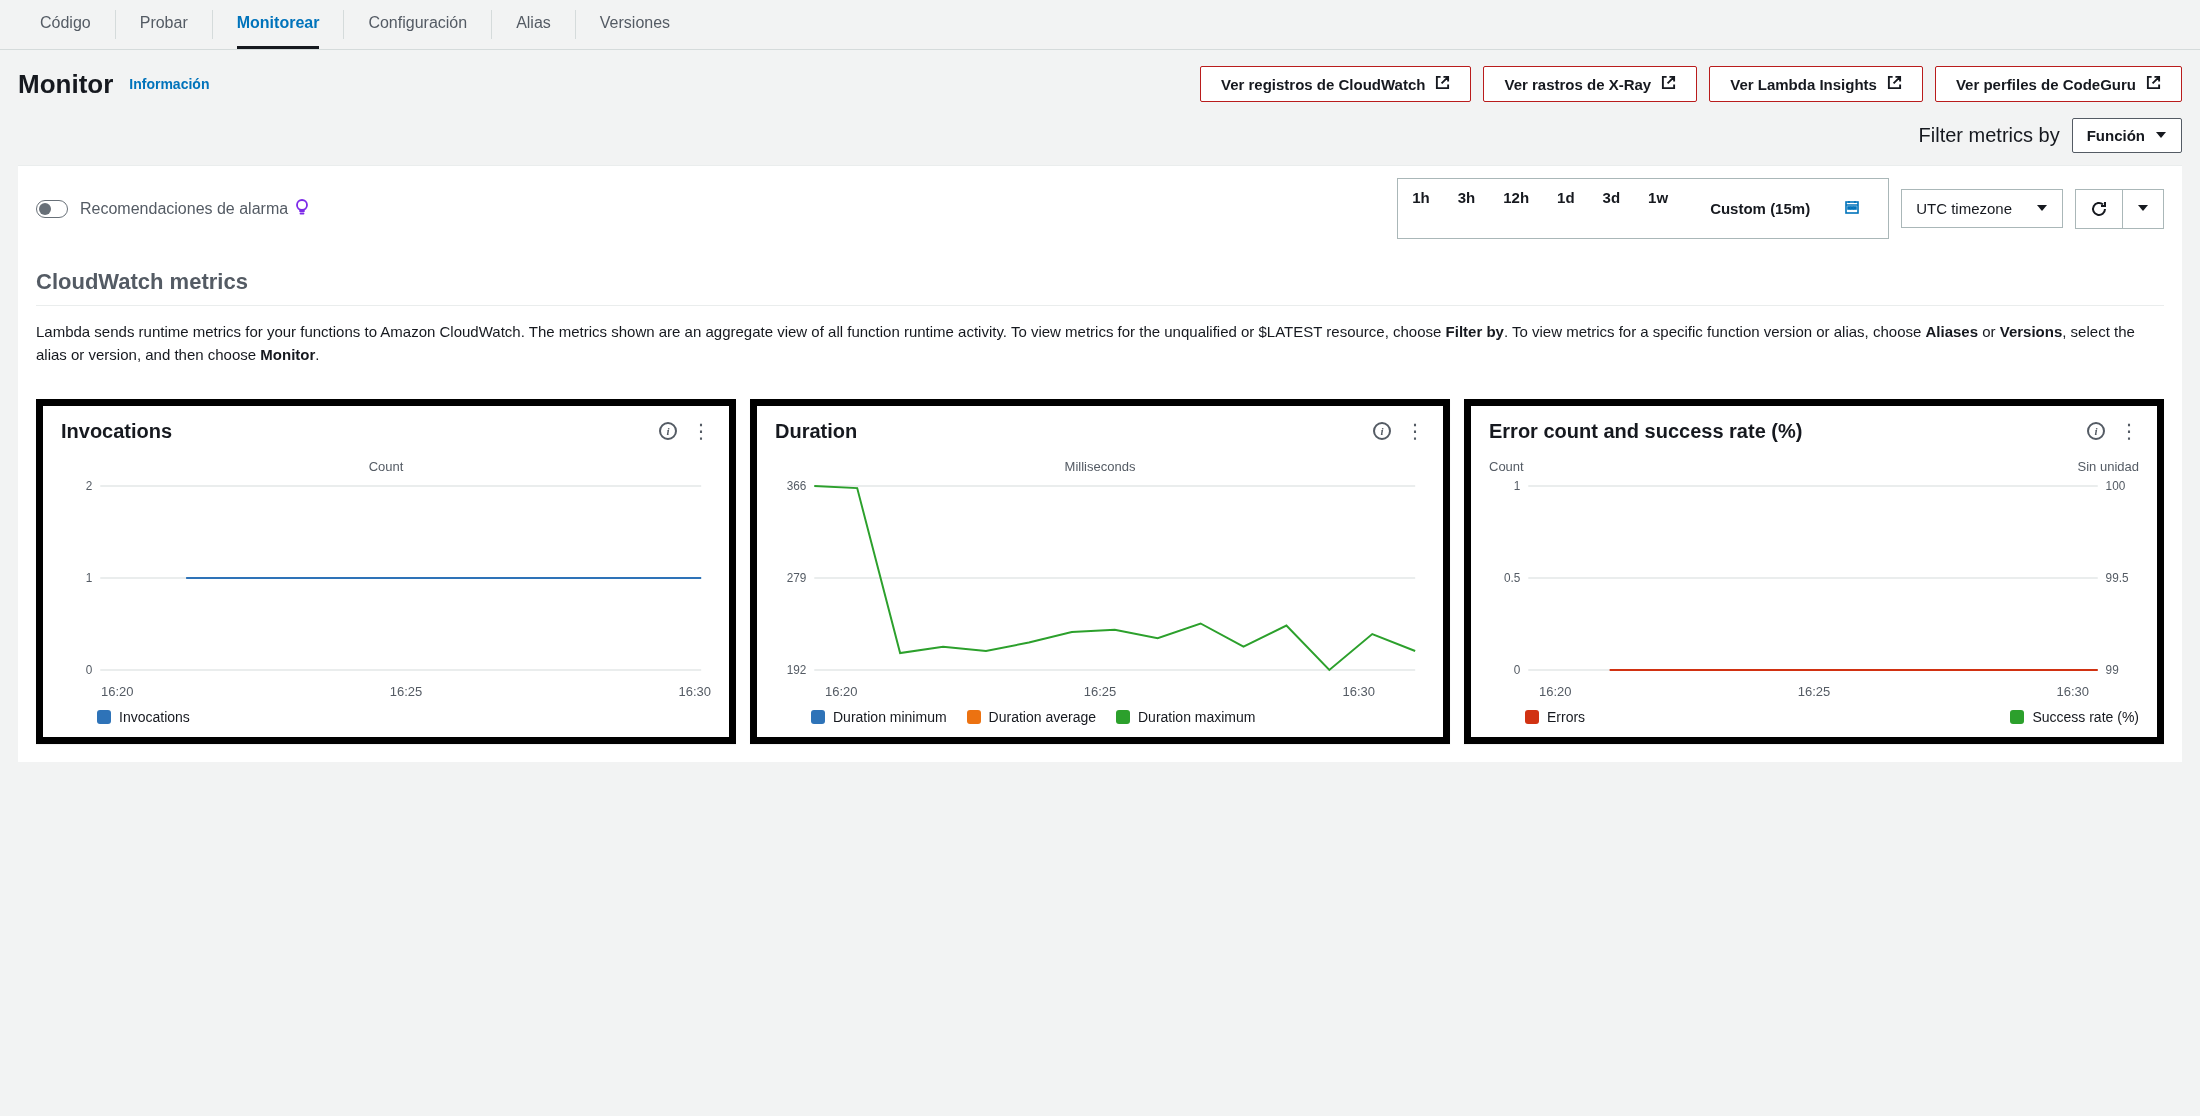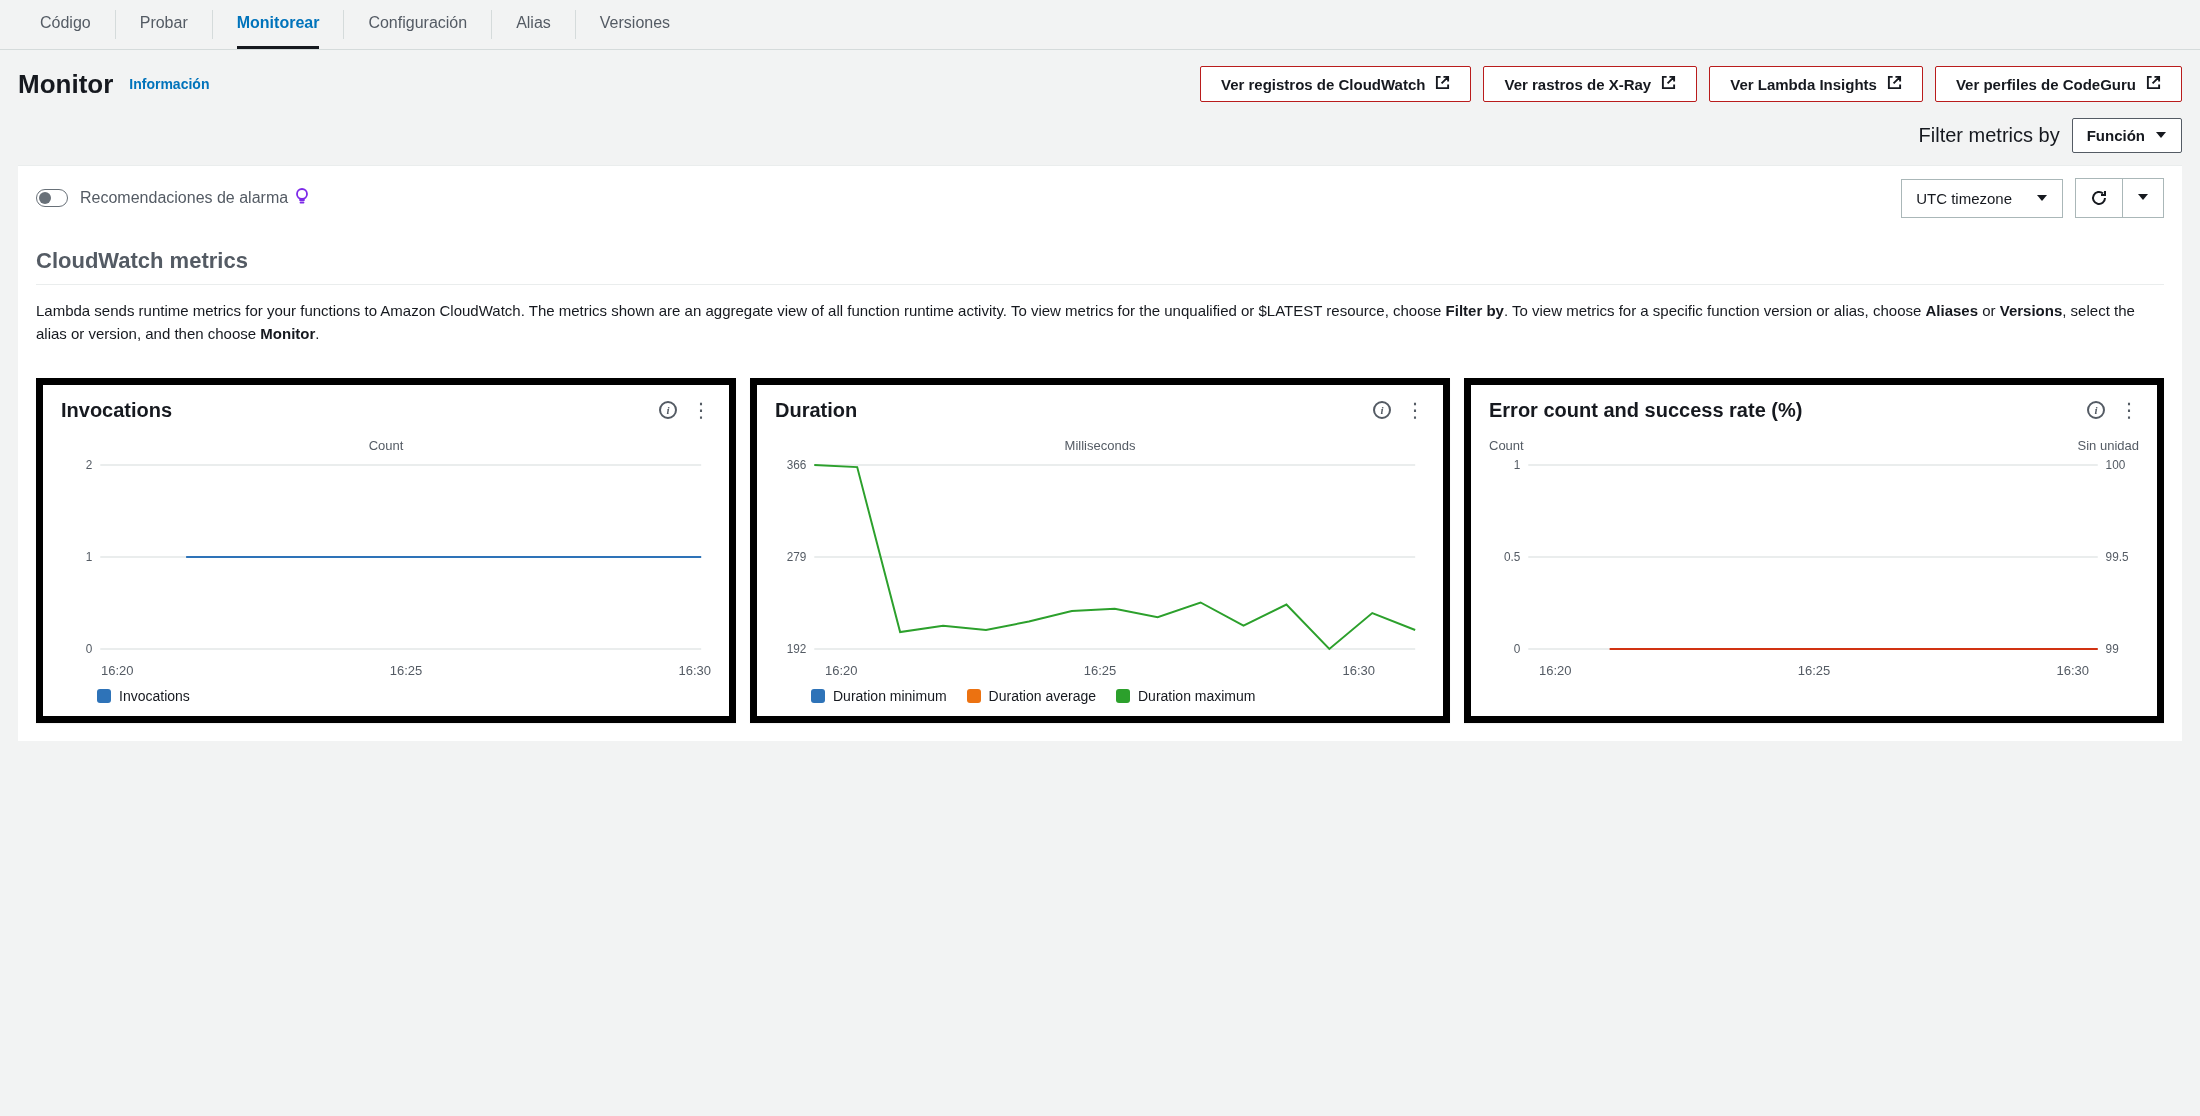--- a/index.html
+++ b/index.html
@@ -262,20 +262,38 @@
   <div class="toggle"></div>
   <span class="alarm-label">Recomendaciones de alarma</span>
   <span class="bulb-icon">
     <svg width="16" height="18" viewBox="0 0 16 18" fill="none" stroke="#7d2ae8" stroke-width="1.8">
         <circle cx="8" cy="7" r="5"></circle>
         <path d="M6 13h4M6.5 15.5h3" stroke-linecap="round"></path>
       </svg>
   </span>
 
   <div class="time-controls">
+    <div class="time-range">
+      <span>1h</span>
+      <span>3h</span>
+      <span>12h</span>
+      <span>1d</span>
+      <span>3d</span>
+      <span>1w</span>
+      <span class="active">
+        <span>Custom (15m)</span>
+        <span class="cal-icon"><svg viewBox="0 0 16 16" fill="none" stroke="#0073bb" stroke-width="1.6">
+              <rect x="2" y="3" width="12" height="11"></rect>
+              <path d="M2 6h12M5 2v2M11 2v2"></path>
+              <rect x="4" y="8" width="2" height="2" fill="#0073bb"></rect>
+              <rect x="7" y="8" width="2" height="2" fill="#0073bb"></rect>
+              <rect x="10" y="8" width="2" height="2" fill="#0073bb"></rect>
+            </svg></span>
+      </span>
+    </div>
     <div class="tz-select">
       <span>UTC timezone</span>
       <span class="caret"><svg viewBox="0 0 12 12" fill="currentColor">
             <path d="M1 3l5 6 5-6z"></path>
           </svg></span>
     </div>
     <div class="btn-group">
       <div class="icon-btn">
         <svg width="18" height="18" viewBox="0 0 18 18" fill="none" stroke="#16191f" stroke-width="2">
             <path d="M15 9a6 6 0 1 1-2-4.5"></path>
@@ -393,15 +411,25 @@
           <text x="628" y="102" text-anchor="start" font-size="12" fill="#545b64">99.5</text>
           <text x="628" y="10" text-anchor="start" font-size="12" fill="#545b64">100</text>
           <path d="M122.85714285714285 190 L164.28571428571428 190 L205.7142857142857 190 L247.14285714285714 190 L288.57142857142856 190 L330 190 L371.4285714285714 190 L412.8571428571429 190 L454.2857142857143 190 L495.7142857142857 190 L537.1428571428571 190 L578.5714285714286 190 L620 190 " fill="none" stroke="#d13212" stroke-width="2"></path>
           <path d="M122.85714285714285 -18210 L164.28571428571428 -18210 L205.7142857142857 -18210 L247.14285714285714 -18210 L288.57142857142856 -18210 L330 -18210 L371.4285714285714 -18210 L412.8571428571429 -18210 L454.2857142857143 -18210 L495.7142857142857 -18210 L537.1428571428571 -18210 L578.5714285714286 -18210 L620 -18210 " fill="none" stroke="#2ca02c" stroke-width="2"></path>
         </svg></div>
     <div class="x-ticks wide">
       <span>16:20</span>
       <span>16:25</span>
       <span>16:30</span>
     </div>
+    <div class="legend">
+      <div class="legend-item">
+          <span class="swatch" style="background:#d13212"></span>
+          <span>Errors</span>
+        </div>
+      <div class="legend-item" style="margin-left:auto">
+          <span class="swatch" style="background:#2ca02c"></span>
+          <span>Success rate (%)</span>
+        </div>
+    </div>
   </div>
 
 </div>
 
 </body></html>

